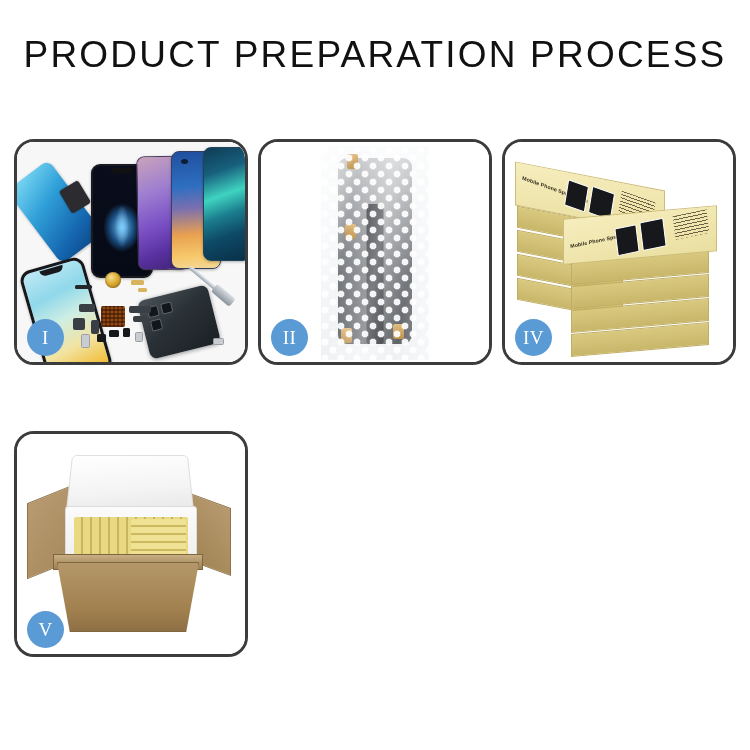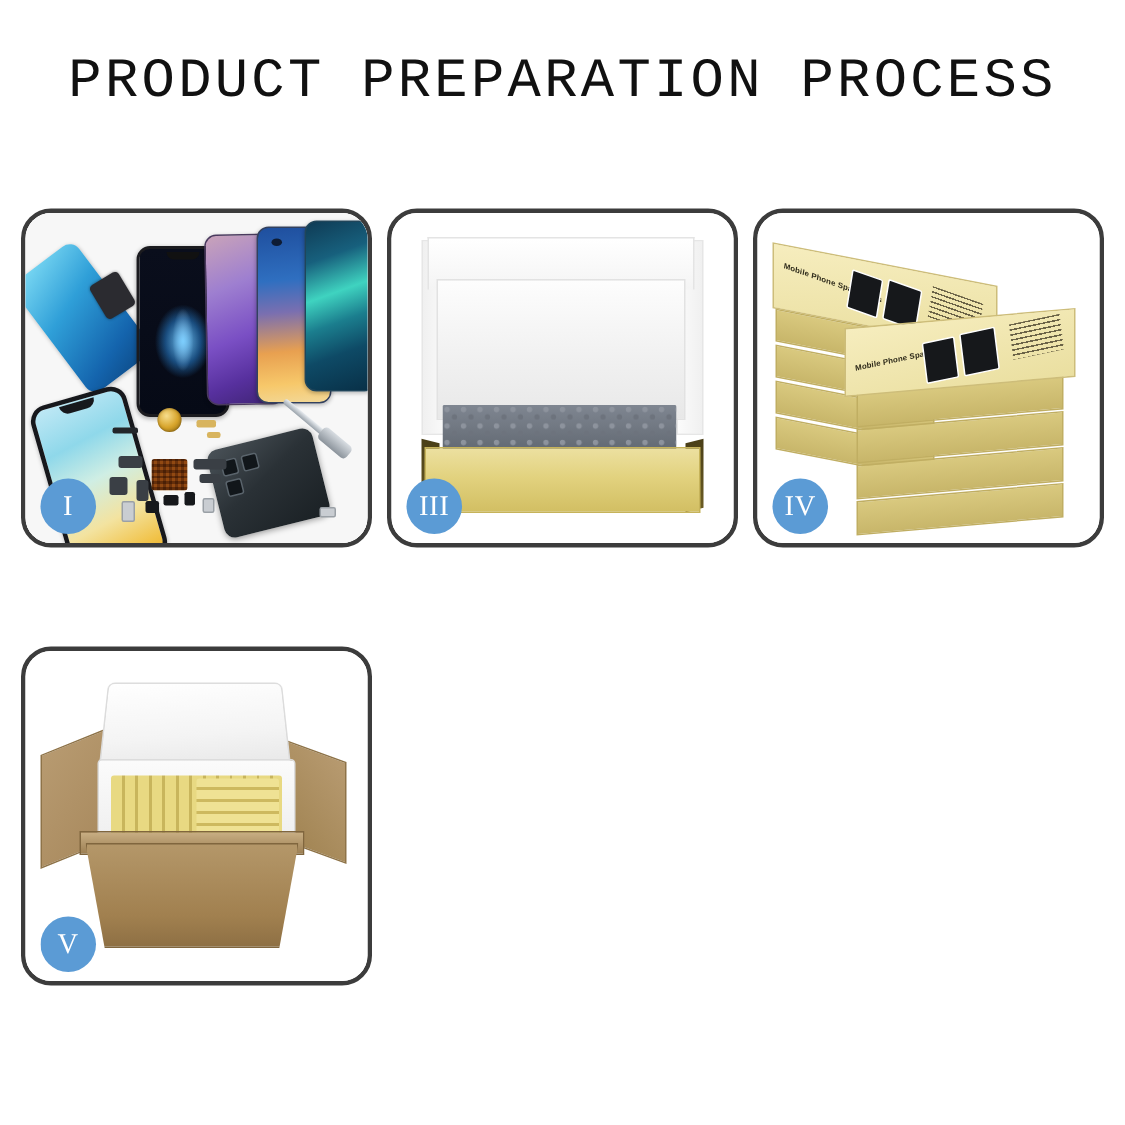--- a/index.html
+++ b/index.html
@@ -17,21 +17,21 @@
   }
 
   
   .header {
     width: 100%;
     padding-top: 36px;
     text-align: center;
     box-sizing: border-box;
   }
   .main-title {
-    font-family: Liberation Mono, monospace;
+    font-family: Liberation Sans, sans-serif;
     font-size: 37px;
     font-weight: 400;
     letter-spacing: 2.2px;
     color: #111111;
     margin: 0;
     line-height: 1.05;
     white-space: nowrap;
   }
   .sub-title {
     font-family: "Liberation Sans", sans-serif;
@@ -442,34 +442,36 @@
       <div class="part pale" style="left:196px; top:196px; width:9px; height:5px;"></div>
 
       <div class="driver">
         <div class="shaft"></div>
         <div class="grip"></div>
       </div>
     </div>
     <div class="badge">I</div>
   </div>
 
-
   <div class="panel">
     <div class="panel-inner">
-      <div class="b3-flap-l"></div>
-      <div class="b3-flap-r"></div>
-      <div class="b3-lid"></div>
-      <div class="b3-back"></div>
-      <div class="b3-foam"></div>
-      <div class="b3-side-l"></div>
-      <div class="b3-side-r"></div>
-      <div class="b3-front"></div>
+      <div class="bw-wrap">
+        <div class="bw-part"></div>
+        <div class="bw-strip"></div>
+        <div class="bw-tab" style="left:26px; top:8px;"></div>
+        <div class="bw-tab" style="left:24px; top:78px;"></div>
+        <div class="bw-tab" style="left:20px; top:182px;"></div>
+        <div class="bw-tab" style="left:72px; top:178px;"></div>
+        <div class="bw-bubbles"></div>
+        <div class="bw-sheen"></div>
+      </div>
     </div>
-    <div class="badge">III</div>
+    <div class="badge">II</div>
   </div>
+
 
   <div class="panel">
     <div class="panel-inner">
       <div class="stack">
 
         <div class="kedge" style="left:4px;  top:56px;  width:104px; height:20px; transform:skewY(11deg);"></div>
         <div class="kedge" style="left:4px;  top:80px;  width:104px; height:20px; transform:skewY(11deg);"></div>
         <div class="kedge" style="left:4px;  top:104px; width:104px; height:20px; transform:skewY(11deg);"></div>
         <div class="kedge" style="left:4px;  top:128px; width:104px; height:20px; transform:skewY(11deg);"></div>
 

